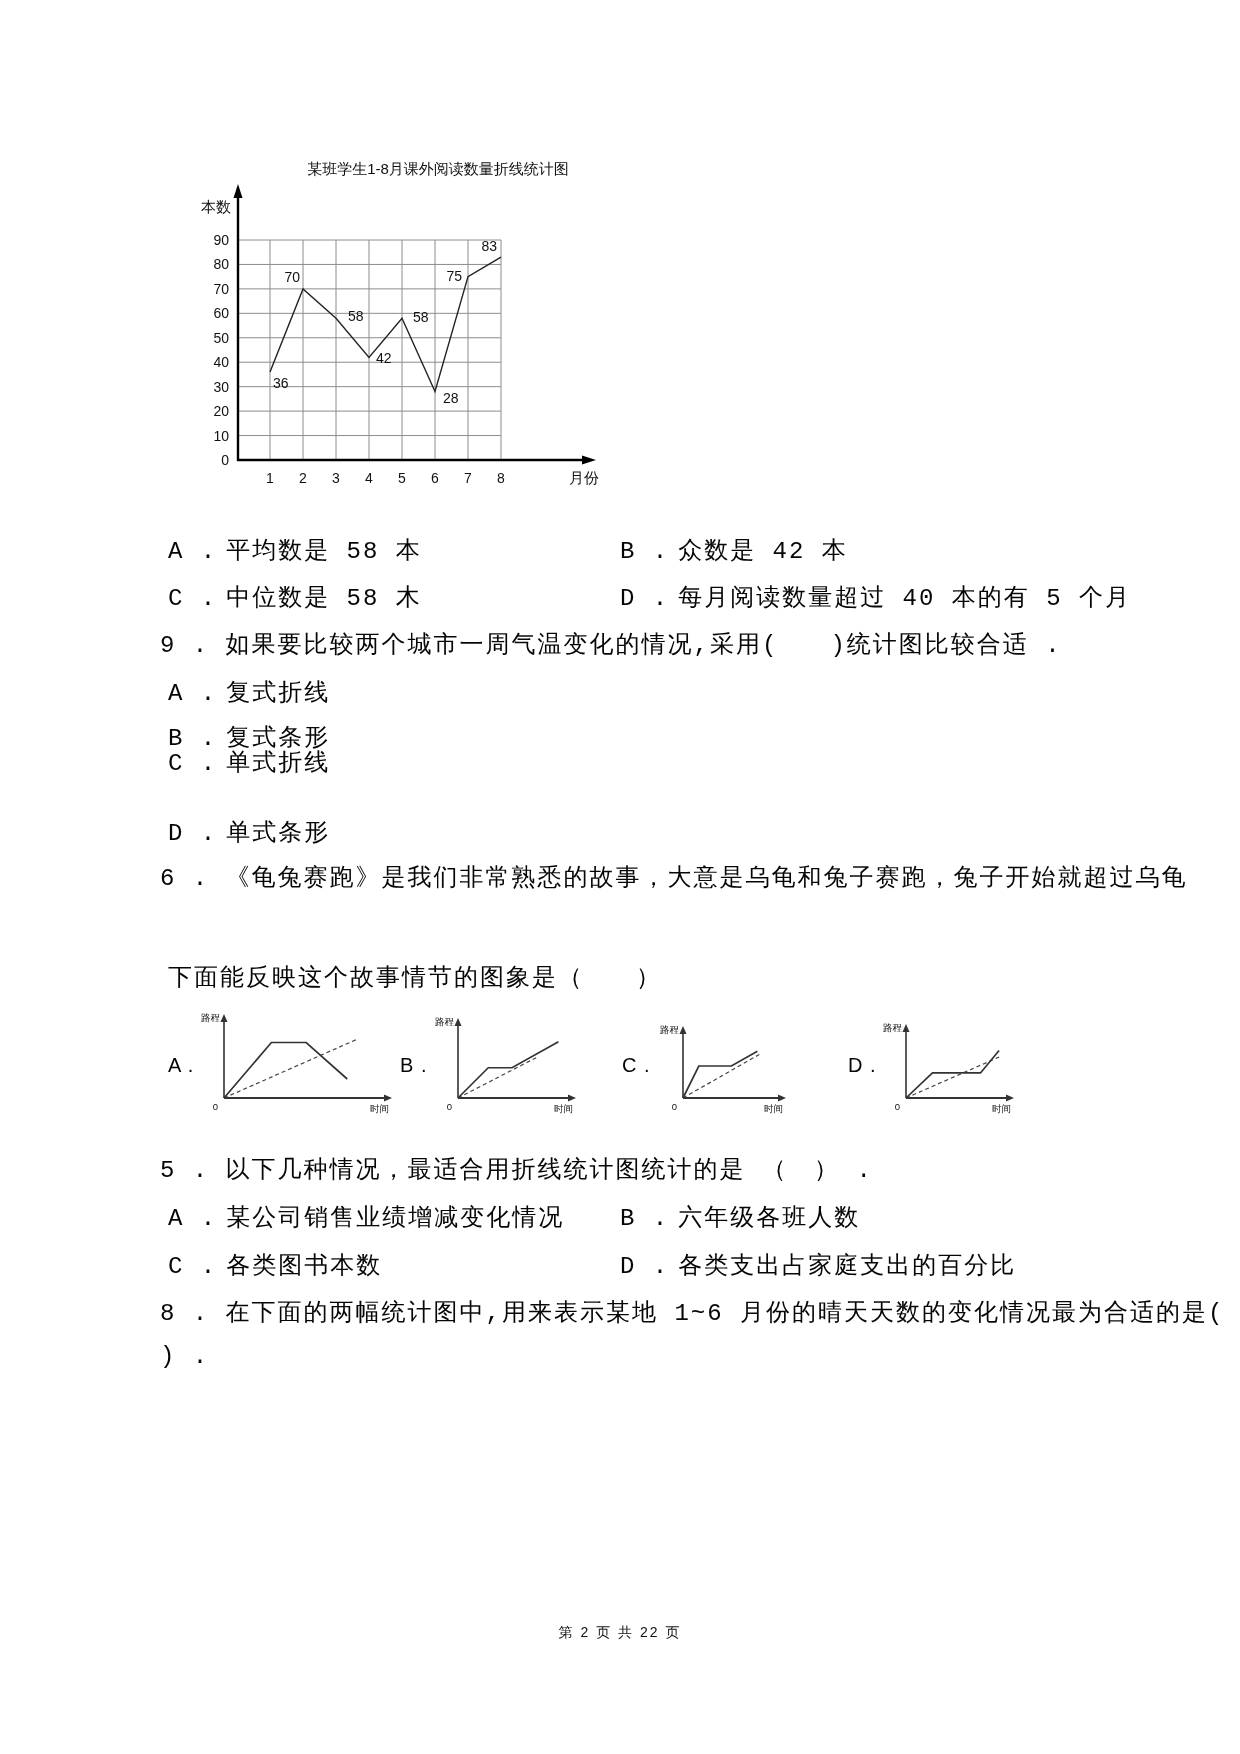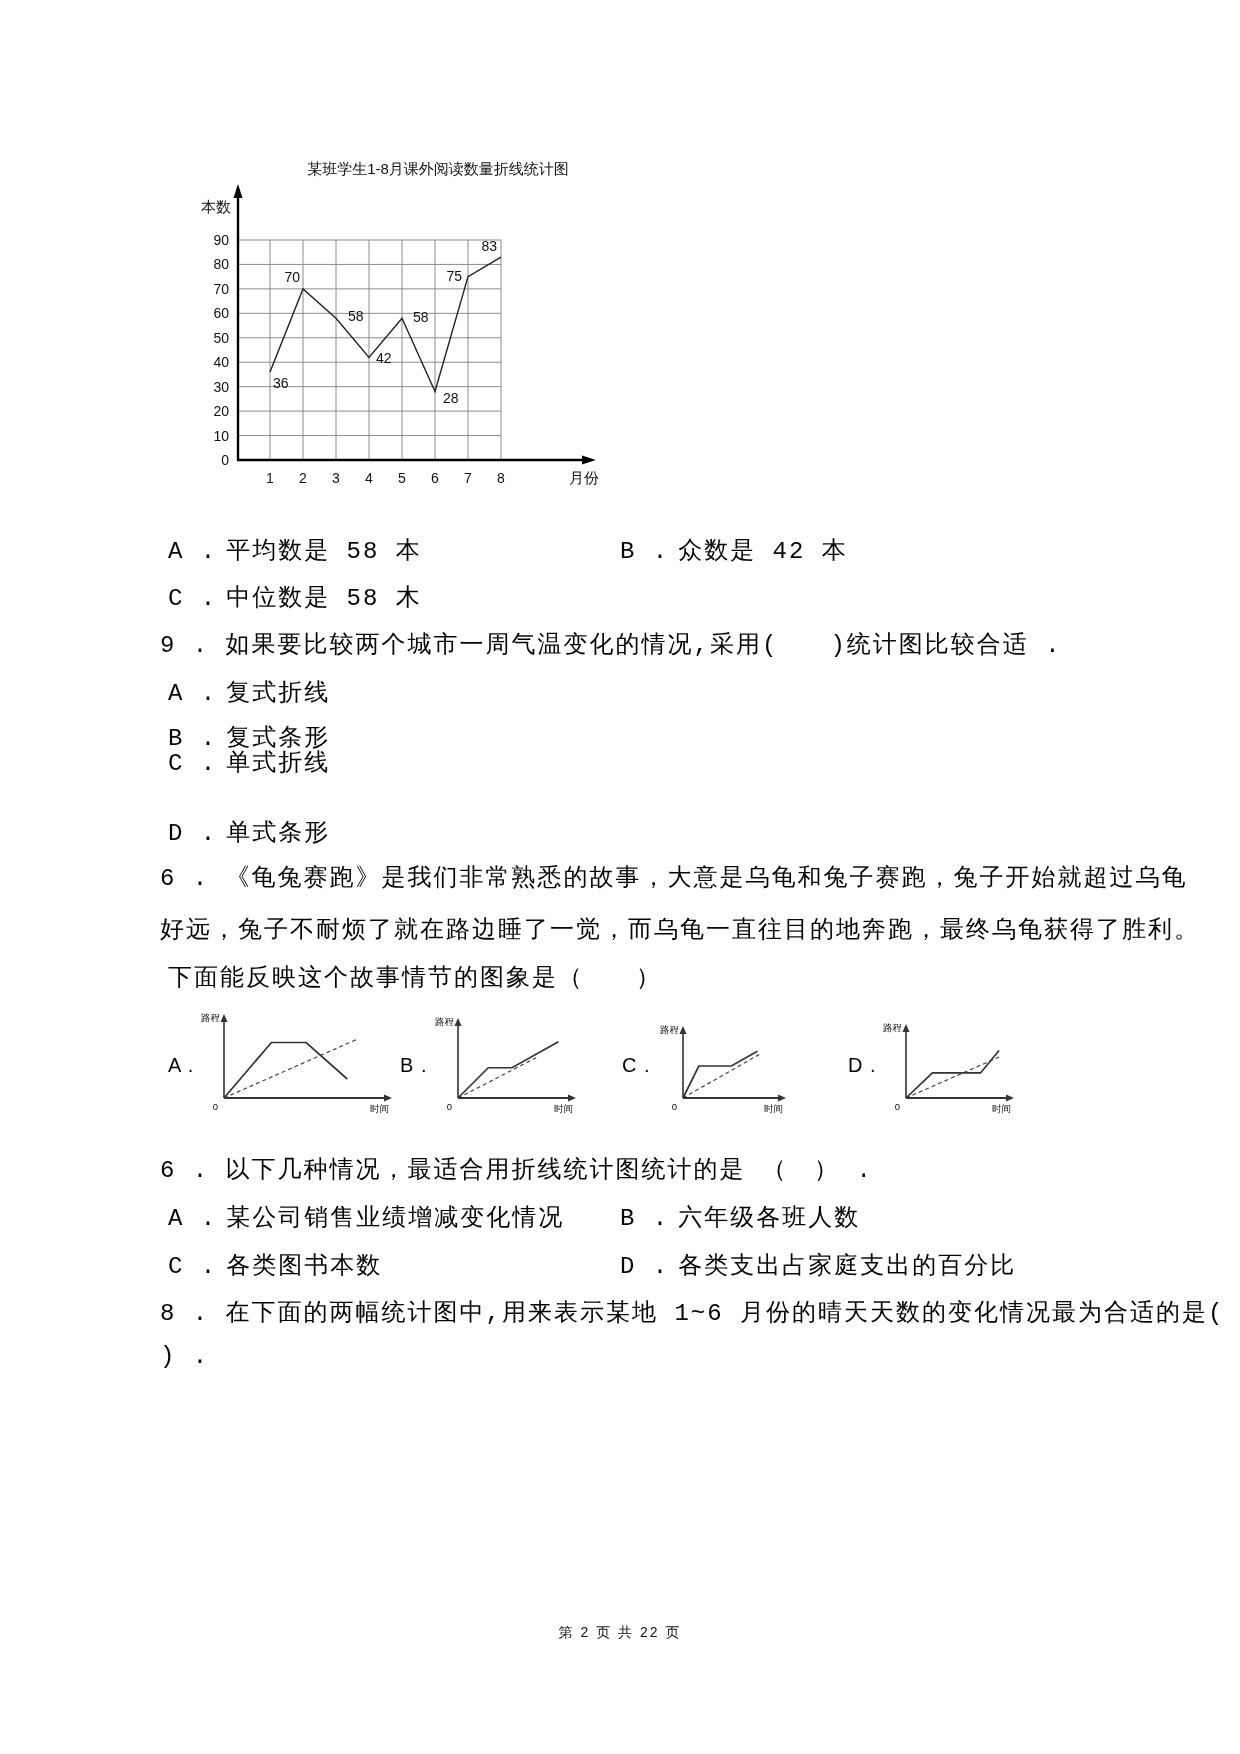--- a/index.html
+++ b/index.html
@@ -73,37 +73,39 @@
 
   <div class="t opt" style="left:168px;top:534px;">
     <span>A .</span><span class="txt">平均数是 58 本</span>
   </div>
   <div class="t opt" style="left:620px;top:534px;">
     <span>B .</span><span class="txt">众数是 42 本</span>
   </div>
   <div class="t opt" style="left:168px;top:581px;">
     <span>C .</span><span class="txt">中位数是 58 木</span>
   </div>
+  <div class="t opt" style="left:620px;top:581px;">
+    <span>D .</span><span class="txt">每月阅读数量超过 40 本的有 5 个月</span>
+  </div>
 
   <div class="t" style="left:160px;top:628px;">9 . 如果要比较两个城市一周气温变化的情况,采用(　　)统计图比较合适 .</div>
   <div class="t opt" style="left:168px;top:676px;">
     <span>A .</span><span class="txt">复式折线</span>
   </div>
   <div class="t opt" style="left:168px;top:721px;">
     <span>B .</span><span class="txt">复式条形</span>
   </div>
   <div class="t opt" style="left:168px;top:746px;">
     <span>C .</span><span class="txt">单式折线</span>
   </div>
   <div class="t opt" style="left:168px;top:816px;">
     <span>D .</span><span class="txt">单式条形</span>
   </div>
 
   <div class="t" style="left:160px;top:861px;">6 . 《龟兔赛跑》是我们非常熟悉的故事，大意是乌龟和兔子赛跑，兔子开始就超过乌龟</div>
-  <div class="t" style="left:160px;top:913px;">好远，兔子不耐烦了就在路边睡了一觉，而乌龟一直往目的地奔跑，最终乌龟获得了胜利。</div>
   <div class="t" style="left:168px;top:961px;">下面能反映这个故事情节的图象是（　　）</div>
 
   <div class="optletter" style="left:168px;top:1054px;">A .</div>
   <svg id="mini-a" class="abs" style="left:198px;top:1008px;" width="200" height="112">
       <line x1="26" y1="90" x2="26" y2="10" stroke="#333" stroke-width="1.6"></line>
       <polygon points="26,6 22.5,14 29.5,14" fill="#333"></polygon>
       <line x1="26" y1="90" x2="190" y2="90" stroke="#333" stroke-width="2"></line>
       <polygon points="194,90 186,86.5 186,93.5" fill="#333"></polygon>
       <polyline points="26,90 160.29999999999998,30.72" fill="none" stroke="#444" stroke-width="1.2" stroke-dasharray="4 3"></polyline>
       <polyline points="26,90 73.4,34.52 108.16,34.52 149.24,71" fill="none" stroke="#333" stroke-width="1.7"></polyline>
@@ -144,21 +146,21 @@
       <polygon points="26,6 22.5,14 29.5,14" fill="#333"></polygon>
       <line x1="26" y1="80" x2="130" y2="80" stroke="#333" stroke-width="2"></line>
       <polygon points="134,80 126,76.5 126,83.5" fill="#333"></polygon>
       <polyline points="26,80 119.1,39.08" fill="none" stroke="#444" stroke-width="1.2" stroke-dasharray="4 3"></polyline>
       <polyline points="26,80 52.46,54.92 100.48,54.92 119.1,32.480000000000004" fill="none" stroke="#333" stroke-width="1.7"></polyline>
       <text x="3" y="13" text-anchor="start" font-size="9.5">路程</text>
       <text x="112" y="94" text-anchor="start" font-size="9.5">时间</text>
       <text x="20" y="92" text-anchor="end" font-size="9.5">0</text>
     </svg>
 
-  <div class="t" style="left:160px;top:1153px;">6 . 以下几种情况，最适合用折线统计图统计的是 （　） .</div>
+  <div class="t" style="left:160px;top:1153px;">5 . 以下几种情况，最适合用折线统计图统计的是 （　） .</div>
   <div class="t opt" style="left:168px;top:1201px;">
     <span>A .</span><span class="txt">某公司销售业绩增减变化情况</span>
   </div>
   <div class="t opt" style="left:620px;top:1201px;">
     <span>B .</span><span class="txt">六年级各班人数</span>
   </div>
   <div class="t opt" style="left:168px;top:1249px;">
     <span>C .</span><span class="txt">各类图书本数</span>
   </div>
   <div class="t opt" style="left:620px;top:1249px;">

